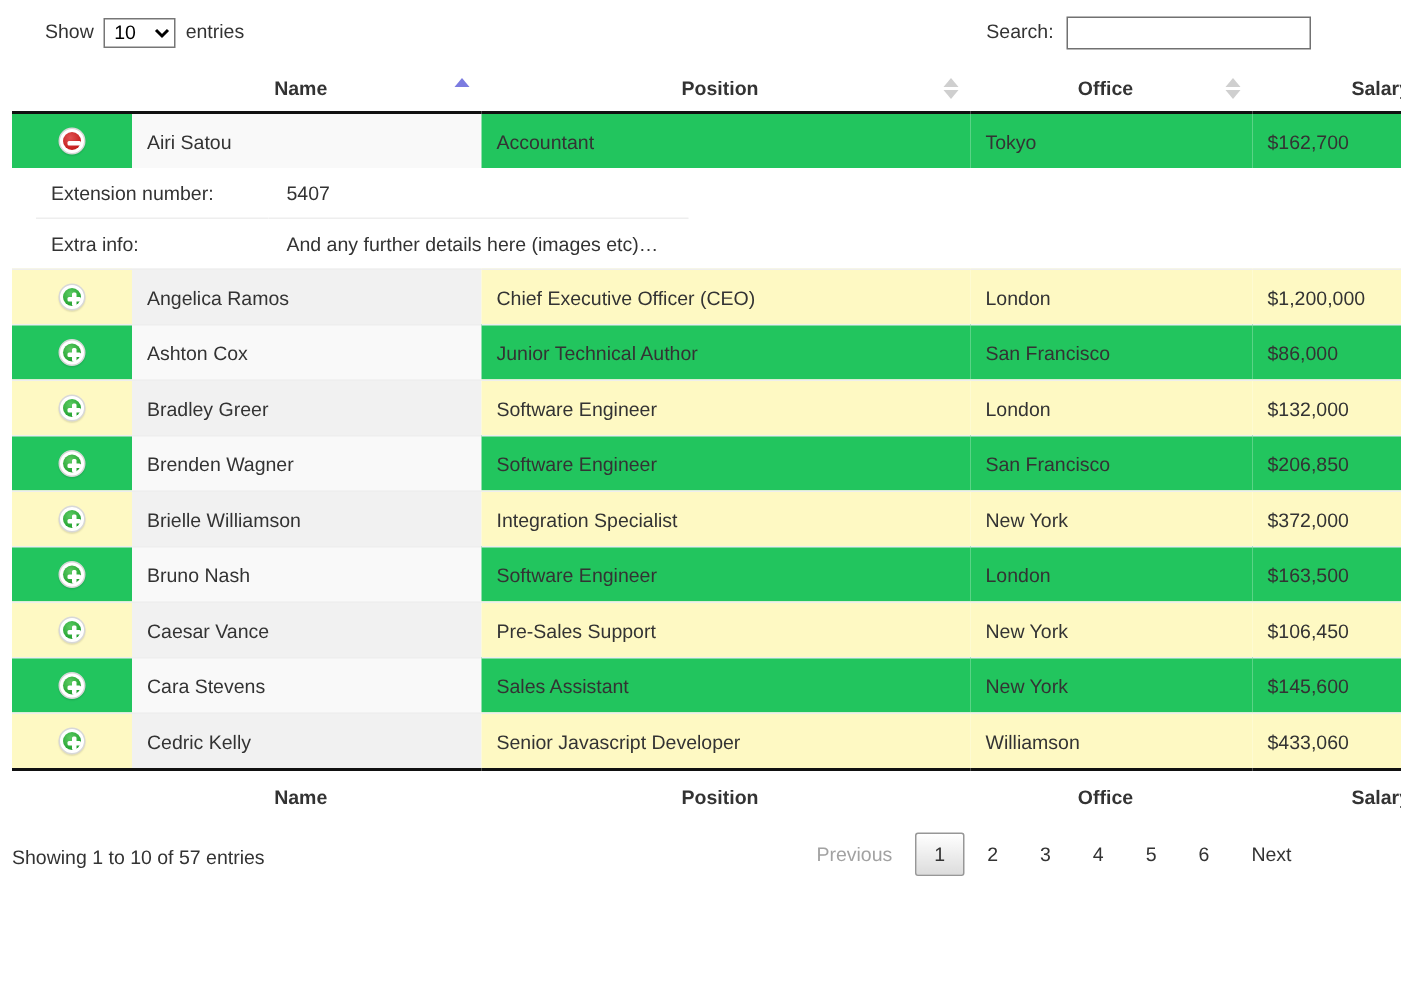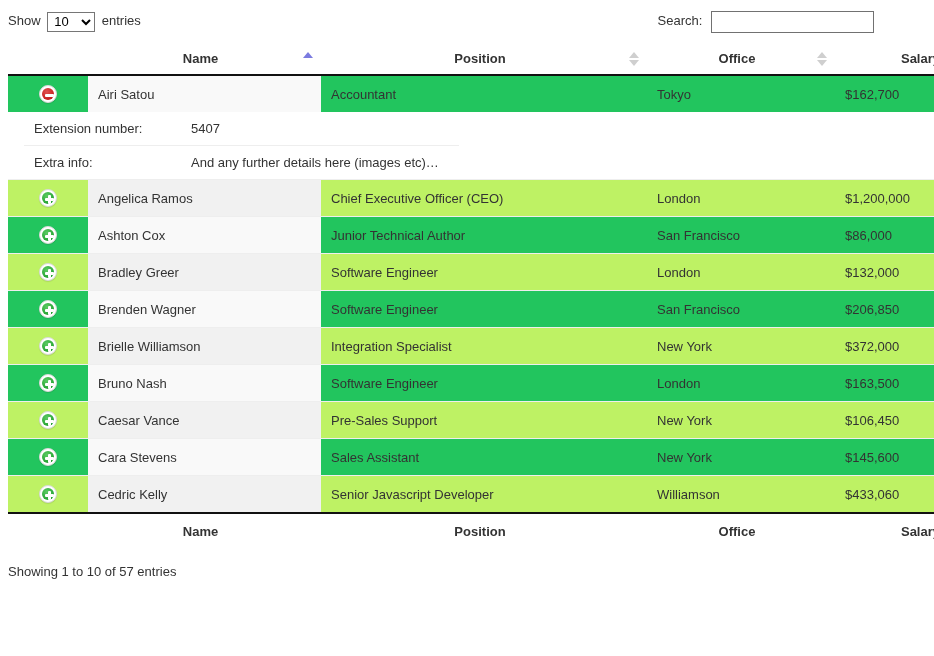--- a/index.html
+++ b/index.html
@@ -22,20 +22,21 @@
     position: relative;
     width: 866px;
     margin: 0 0 0 8px;
     padding-top: 10px;
   }
 
   
   .dt-top {
     position: relative;
     height: 26px;
+    margin-left: 22px;
   }
   .dt-length {
     position: absolute;
     left: 0;
     top: 0;
     white-space: nowrap;
     color: #333;
     font-size: 13px;
     line-height: 22px;
   }
@@ -139,21 +140,21 @@
   table.dataTable tbody td {
     padding: 9px 10px;
     font-size: 13px;
     color: #333333;
     border-top: 1px solid #eeeeee;
     vertical-align: middle;
     overflow: hidden;
     white-space: nowrap;
   }
   table.dataTable tbody tr.odd td { background-color: #22c55e; }
-  table.dataTable tbody tr.even td { background-color: #bef264; }
+  table.dataTable tbody tr.even td { background-color: #fef9c3; }
   table.dataTable tbody tr.odd td.sorting-col { background-color: #f9f9f9; }
   table.dataTable tbody tr.even td.sorting-col { background-color: #f1f1f1; }
   table.dataTable tbody tr:first-child td { border-top: none; }
 
   td.ctrl-cell {
     text-align: center;
     cursor: pointer;
     padding-left: 8px;
     padding-right: 8px;
   }
@@ -422,15 +423,16 @@
         <th class="col-name">Name</th>
         <th class="col-position">Position</th>
         <th class="col-office">Office</th>
         <th class="col-salary">Salary</th>
       </tr>
     </tfoot>
   </table>
 
   <div class="dt-bottom">
     <div class="dt-info">Showing 1 to 10 of 57 entries</div>
+    <div class="dt-paginate"><a class="pg-btn disabled">Previous</a><a class="pg-btn current">1</a><a class="pg-btn">2</a><a class="pg-btn">3</a><a class="pg-btn">4</a><a class="pg-btn">5</a><a class="pg-btn">6</a><a class="pg-btn">Next</a></div>
   </div>
 
 </div>
 
 </body></html>

